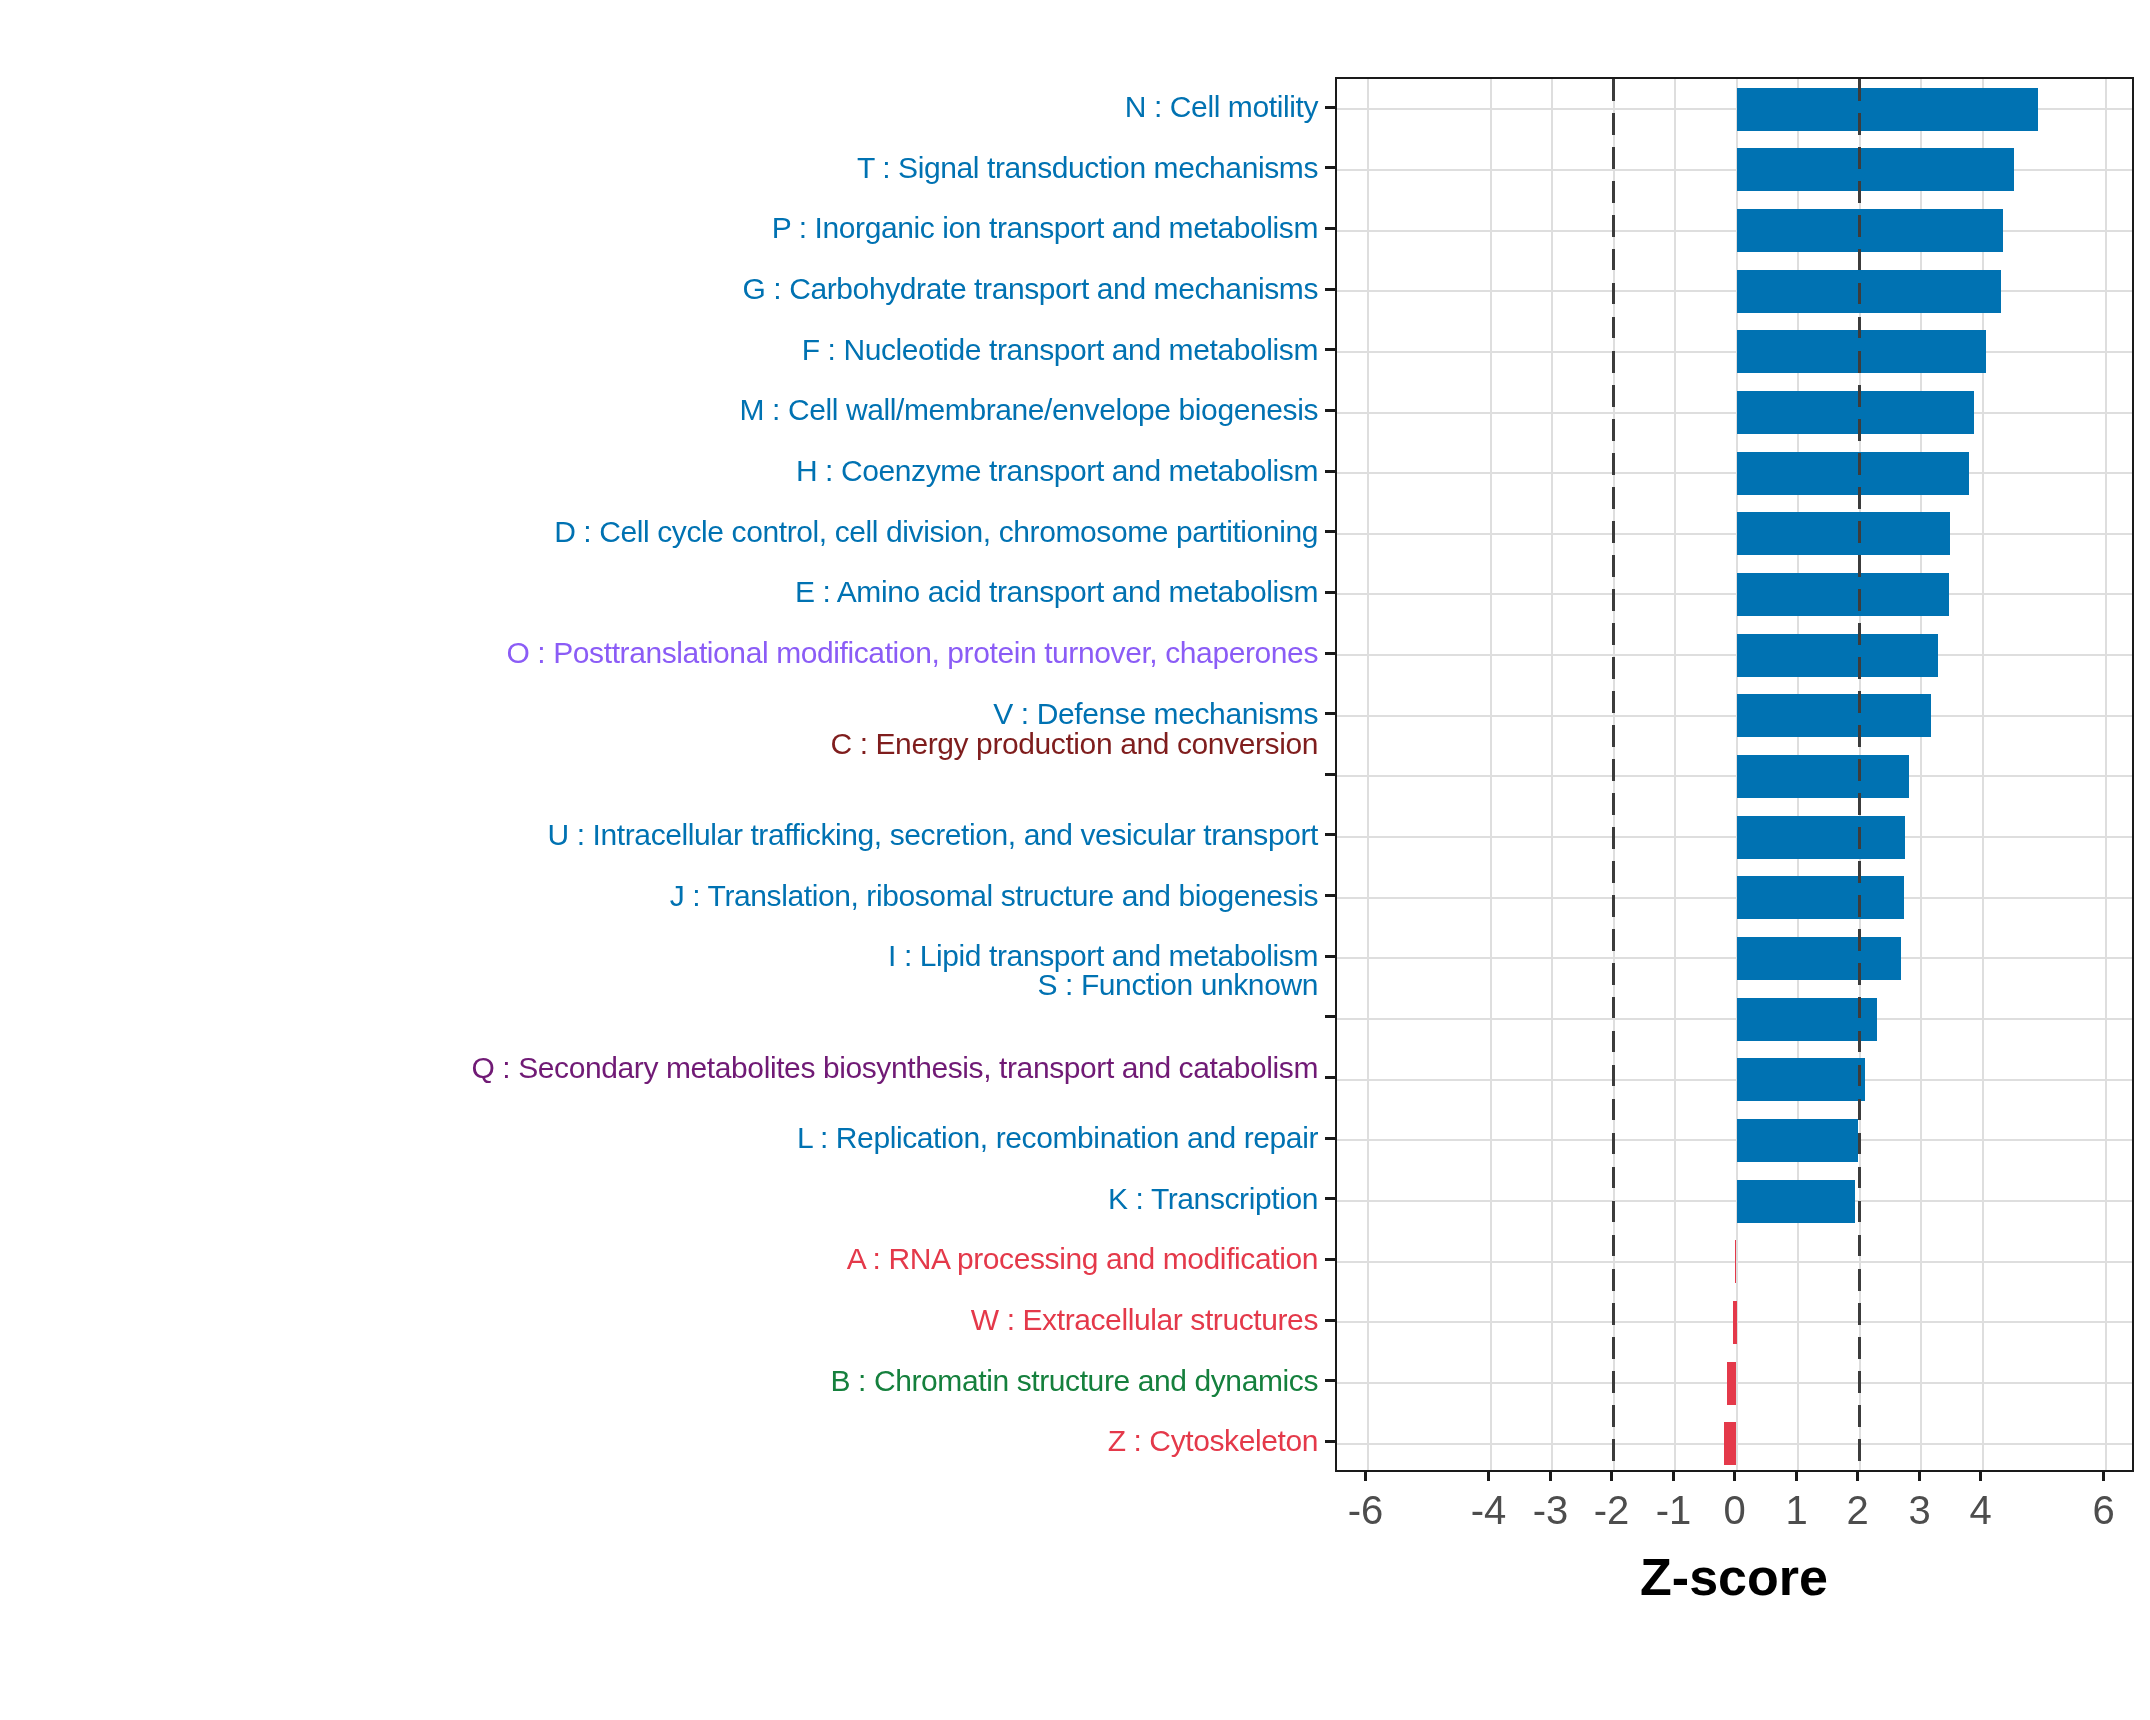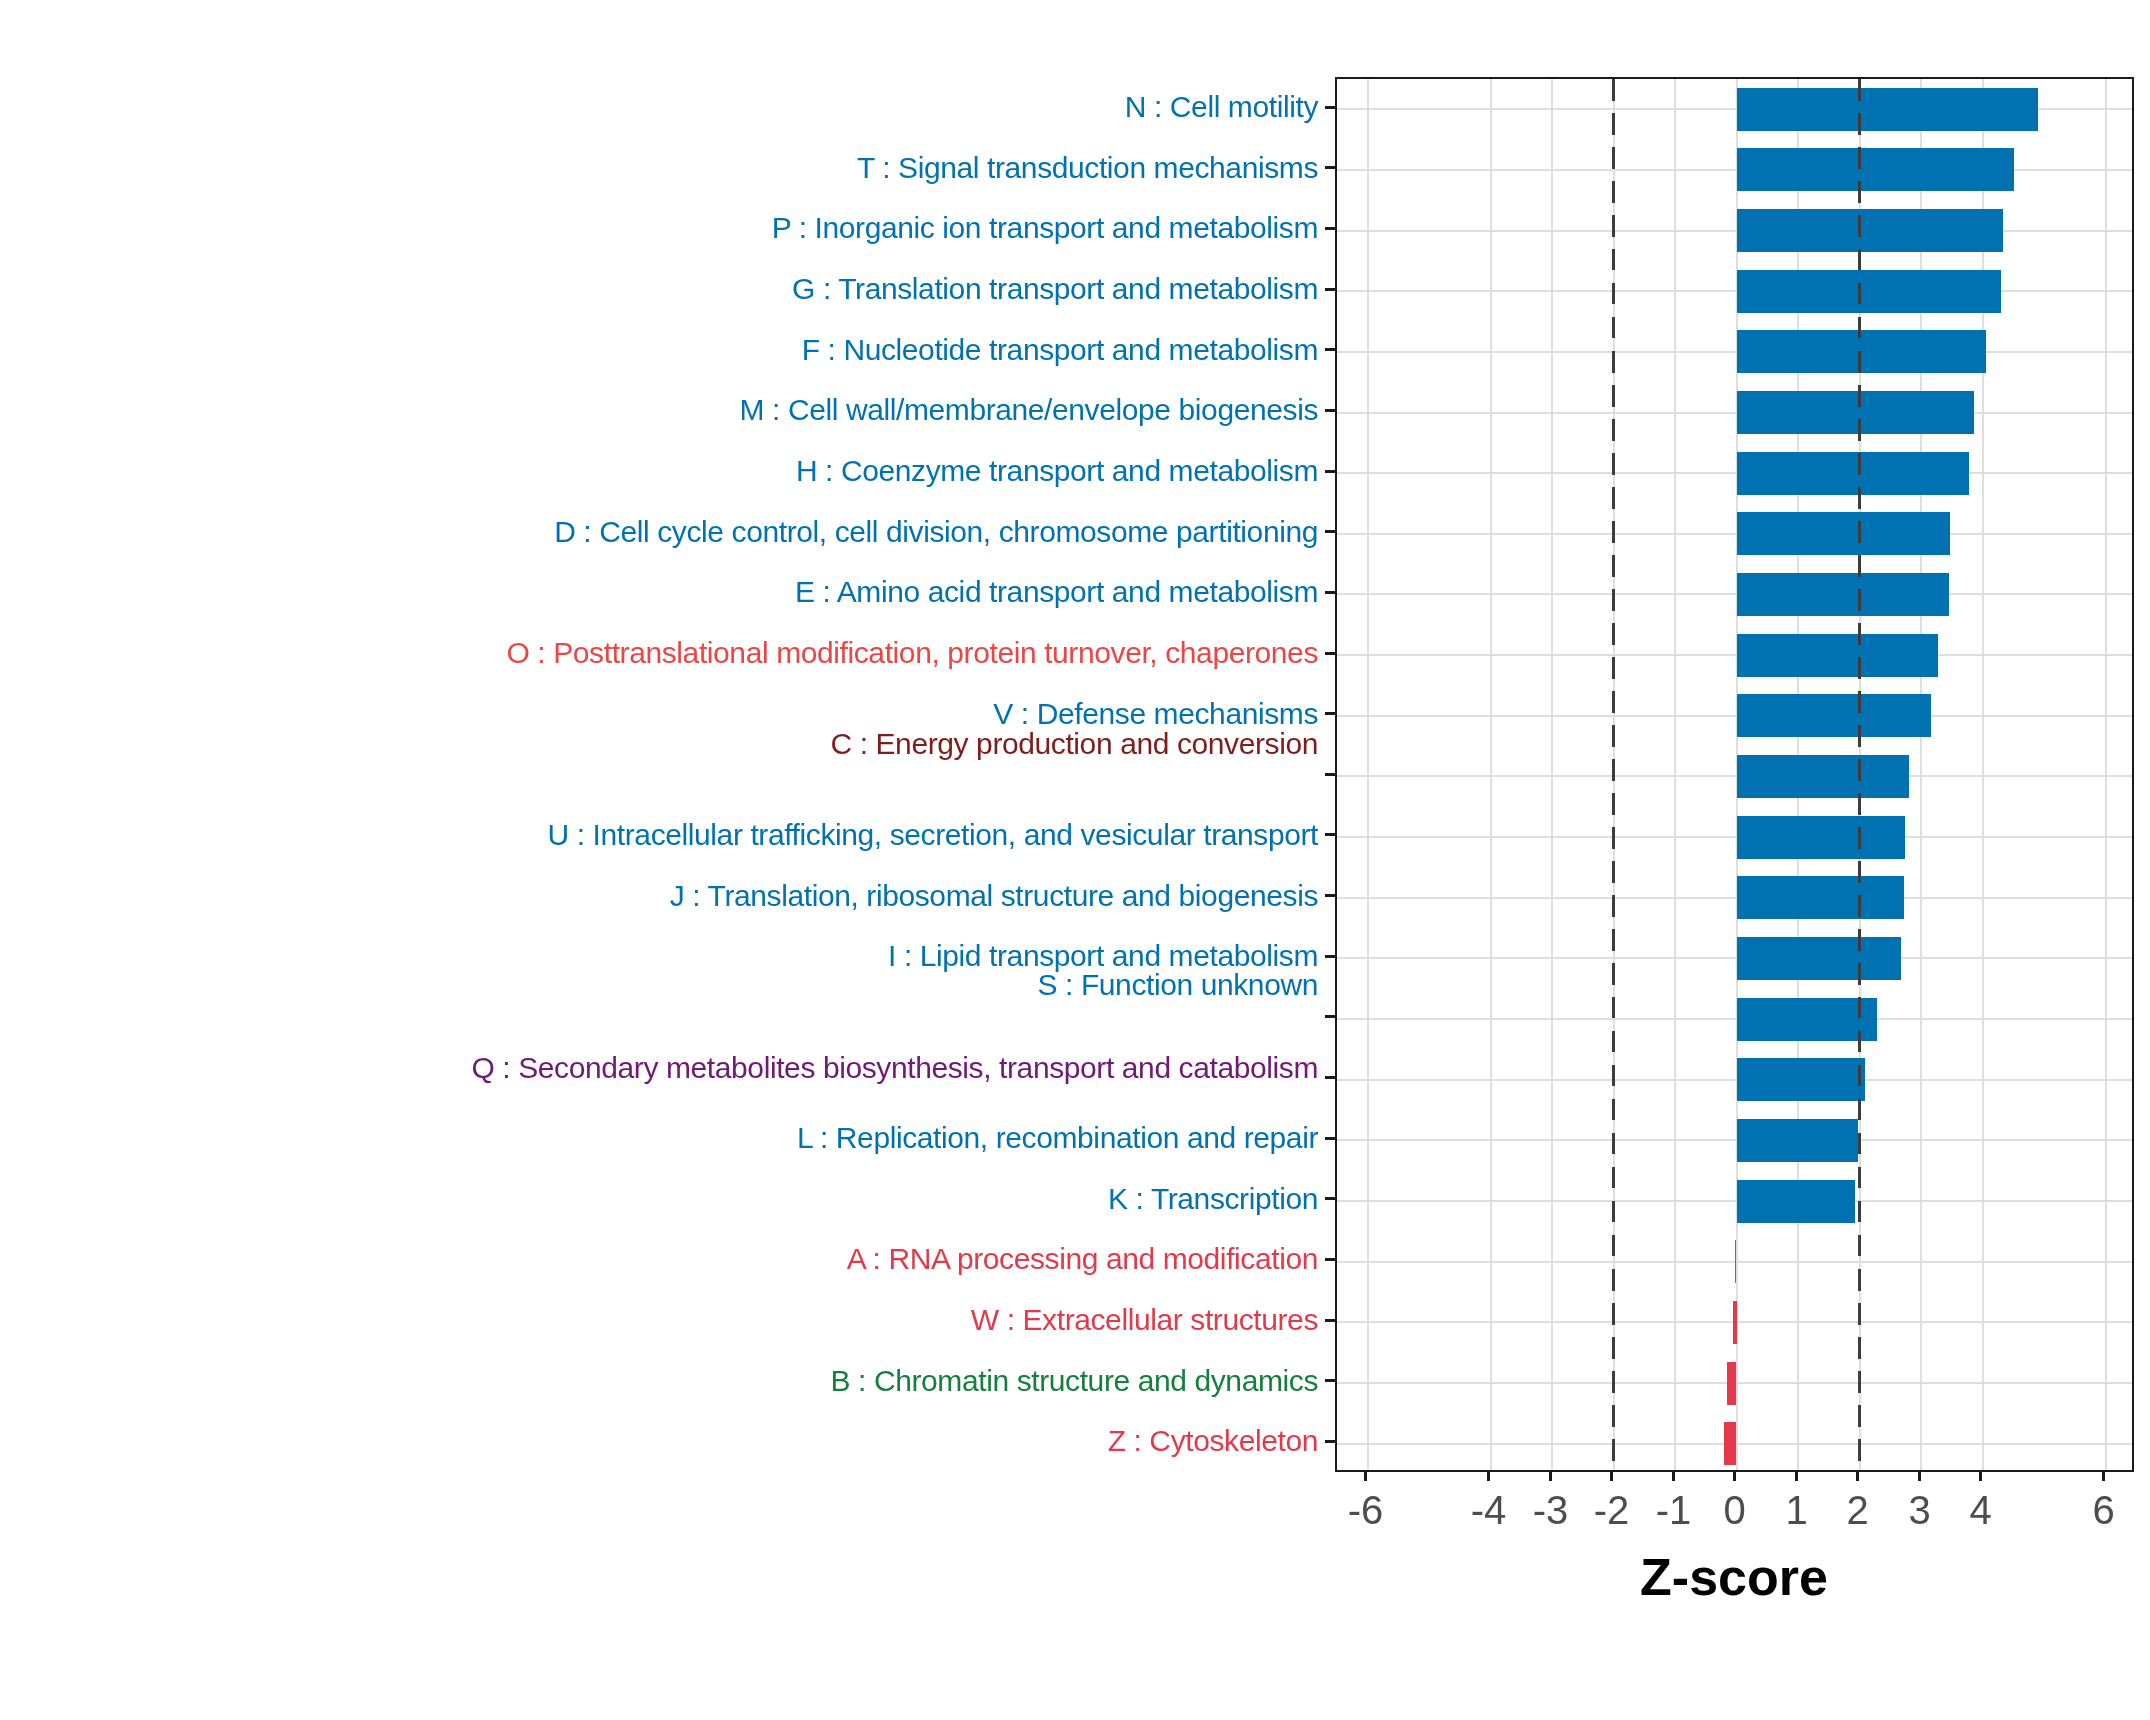--- a/index.html
+++ b/index.html
@@ -131,33 +131,33 @@
 <div class="xlab" style="left: 1923px; color: rgb(77, 77, 77);">4</div>
 <div class="xtick" style="left: 2102px; top: 1472px;"></div>
 <div class="xlab" style="left: 2046px; color: rgb(77, 77, 77);">6</div>
 <div class="ytick" style="left: 1325px; top: 106px;"></div>
 <div class="ylab" style="top: 107px; color: rgb(0, 114, 178);">N : Cell motility</div>
 <div class="ytick" style="left: 1325px; top: 166px;"></div>
 <div class="ylab" style="top: 168px; color: rgb(0, 114, 178);">T : Signal transduction mechanisms</div>
 <div class="ytick" style="left: 1325px; top: 227px;"></div>
 <div class="ylab" style="top: 228px; color: rgb(0, 114, 178);">P : Inorganic ion transport and metabolism</div>
 <div class="ytick" style="left: 1325px; top: 288px;"></div>
-<div class="ylab" style="top: 289px; color: rgb(0, 114, 178);">G : Translation transport and metabolism</div>
+<div class="ylab" style="top: 289px; color: rgb(0, 114, 178);">G : Carbohydrate transport and mechanisms</div>
 <div class="ytick" style="left: 1325px; top: 348px;"></div>
 <div class="ylab" style="top: 350px; color: rgb(0, 114, 178);">F : Nucleotide transport and metabolism</div>
 <div class="ytick" style="left: 1325px; top: 409px;"></div>
 <div class="ylab" style="top: 410px; color: rgb(0, 114, 178);">M : Cell wall/membrane/envelope biogenesis</div>
 <div class="ytick" style="left: 1325px; top: 470px;"></div>
 <div class="ylab" style="top: 471px; color: rgb(0, 114, 178);">H : Coenzyme transport and metabolism</div>
 <div class="ytick" style="left: 1325px; top: 530px;"></div>
 <div class="ylab" style="top: 532px; color: rgb(0, 114, 178);">D : Cell cycle control, cell division, chromosome partitioning</div>
 <div class="ytick" style="left: 1325px; top: 591px;"></div>
 <div class="ylab" style="top: 592px; color: rgb(0, 114, 178);">E : Amino acid transport and metabolism</div>
 <div class="ytick" style="left: 1325px; top: 652px;"></div>
-<div class="ylab" style="top: 653px; color: #ef4444;">O : Posttranslational modification, protein turnover, chaperones</div>
+<div class="ylab" style="top: 653px; color: #8b5cf6;">O : Posttranslational modification, protein turnover, chaperones</div>
 <div class="ytick" style="left: 1325px; top: 712px;"></div>
 <div class="ylab" style="top: 714px; color: rgb(0, 114, 178);">V : Defense mechanisms</div>
 <div class="ytick" style="left: 1325px; top: 773px;"></div>
 <div class="ylab" style="top: 744px; color: #7f1d1d;">C : Energy production and conversion</div>
 <div class="ytick" style="left: 1325px; top: 833px;"></div>
 <div class="ylab" style="top: 835px; color: rgb(0, 114, 178);">U : Intracellular trafficking, secretion, and vesicular transport</div>
 <div class="ytick" style="left: 1325px; top: 894px;"></div>
 <div class="ylab" style="top: 896px; color: rgb(0, 114, 178);">J : Translation, ribosomal structure and biogenesis</div>
 <div class="ytick" style="left: 1325px; top: 955px;"></div>
 <div class="ylab" style="top: 956px; color: rgb(0, 114, 178);">I : Lipid transport and metabolism</div>

